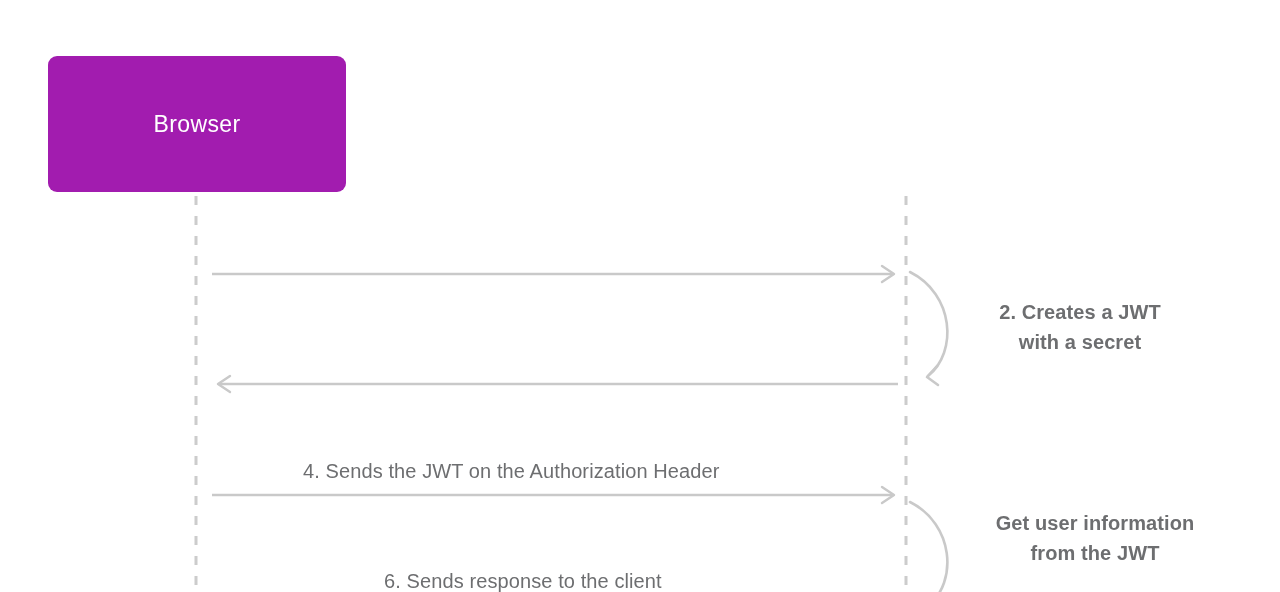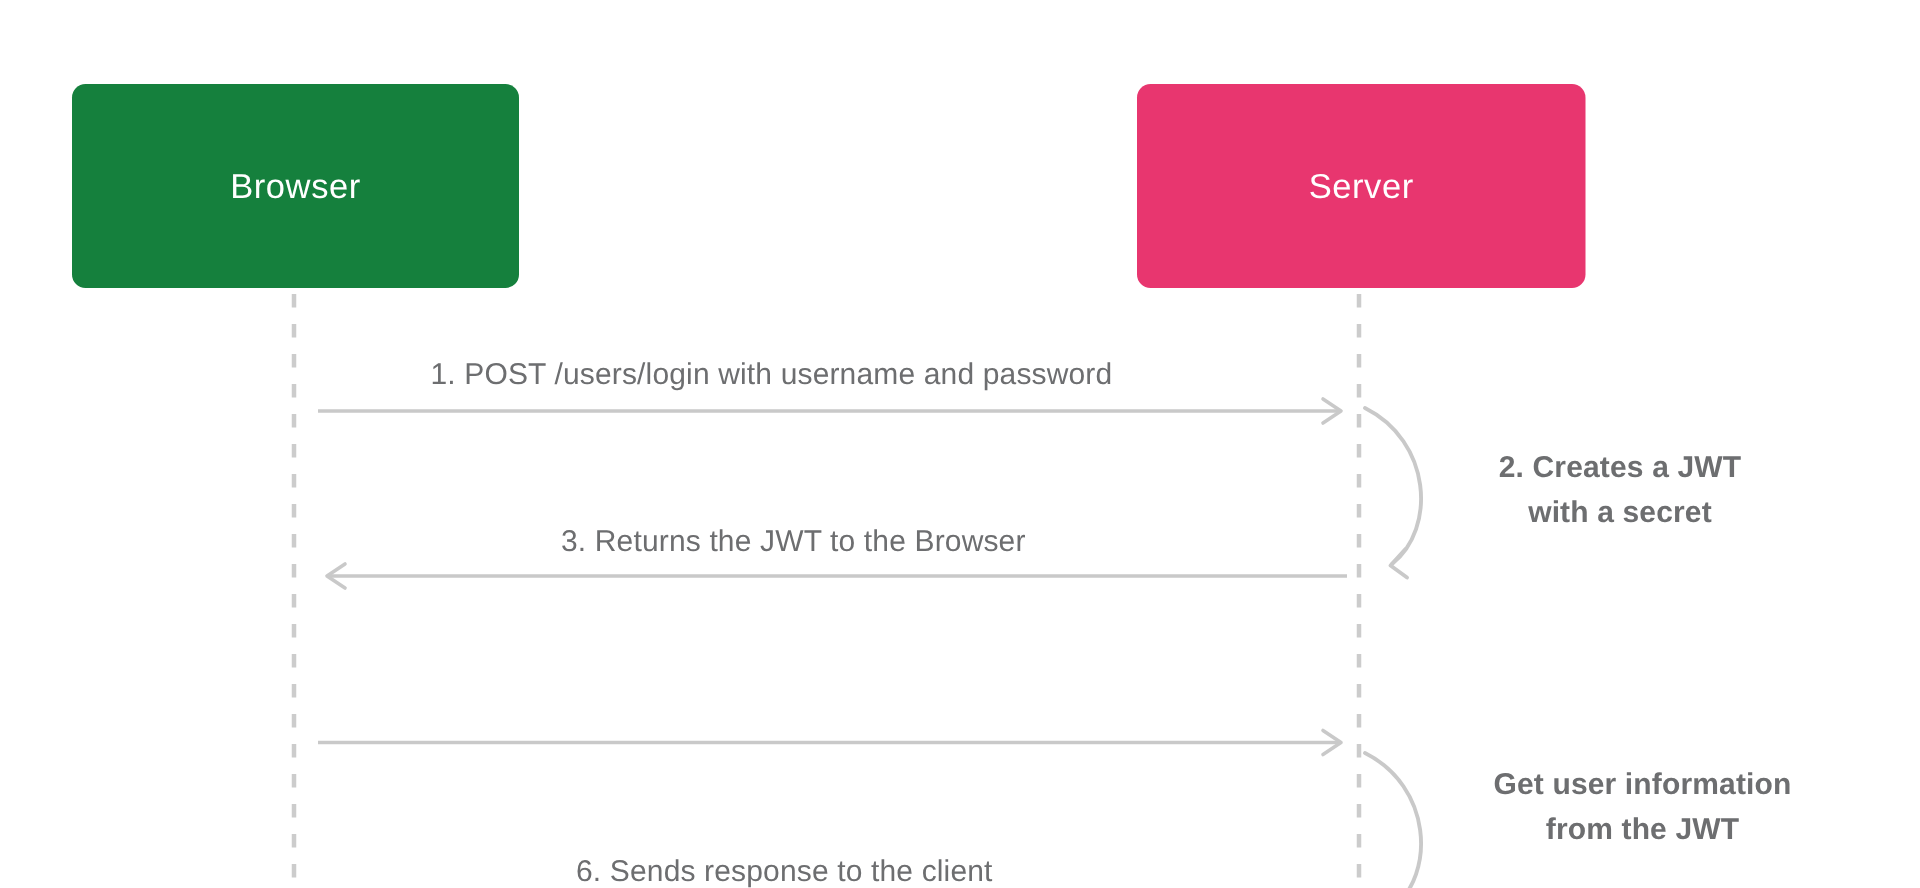--- a/index.html
+++ b/index.html
@@ -100,37 +100,33 @@
 
     <g>
       <path d="M 910 502 C 954 524 958 582 928 606" fill="none" stroke="#c9c9c9" stroke-width="2.6" stroke-linecap="round"></path>
     </g>
 
     <g>
       <line x1="219" y1="614" x2="898" y2="614" stroke="#c9c9c9" stroke-width="2.4"></line>
     </g>
   </svg>
 
-  <div class="actor-box" id="actor-browser" style="background:#15803d;">
+  <div class="actor-box" id="actor-browser" style="background:#a21caf;">
     <span class="actor-label">Browser</span>
   </div>
 
-  <div class="actor-box" id="actor-server" style="background:#e8366f;">
-    <span class="actor-label">Server</span>
-  </div>
 
-  <div class="msg-label" style="left:287px; top:239px;">1. POST /users/login with username and password</div>
 
   <div class="note-label" style="left:970px; top:297px; width:220px;">
     <div>2. Creates a JWT</div>
     <div>with a secret</div>
   </div>
 
-  <div class="msg-label" style="left:374px; top:350px;">3. Returns the JWT to the Browser</div>
 
+  <div class="msg-label" style="left:303px; top:460px;">4. Sends the JWT on the Authorization Header</div>
 
   <div class="note-label" style="left:966px; top:508px; width:258px;">
     <div>Get user information</div>
     <div>from the JWT</div>
   </div>
 
   <div class="msg-label" style="left:384px; top:570px;">6. Sends response to the client</div>
 
 </div>
 

